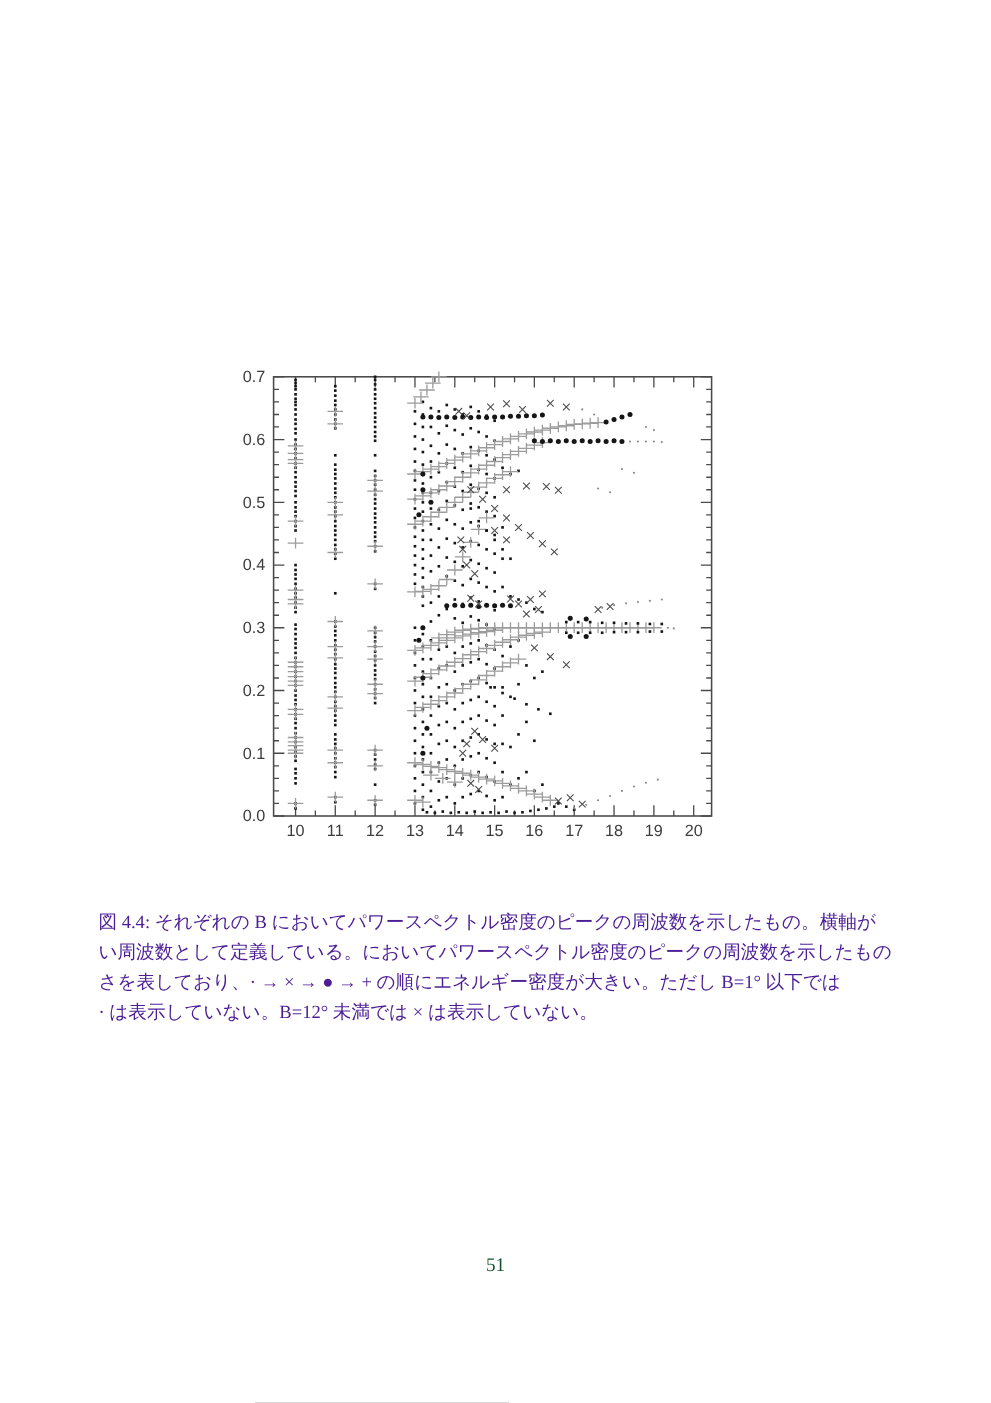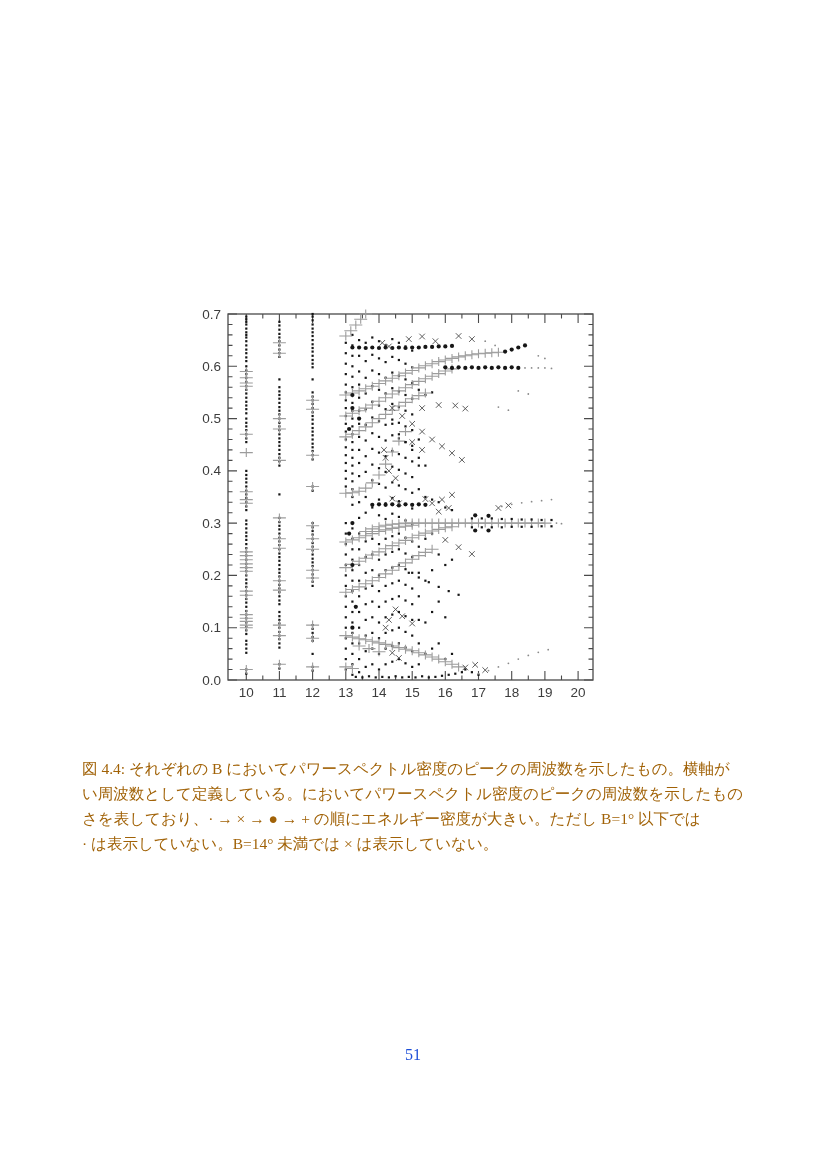--- a/index.html
+++ b/index.html
@@ -9,26 +9,26 @@
     margin:0 auto;
     background:#ffffff;
     font-family:"Liberation Serif", serif;
     color:#0c0c0c;
     overflow:hidden;
   }
   .plot-svg{position:absolute;left:186px;top:300px;}
   .plot-svg text{font-family:"Liberation Sans", sans-serif;fill:#3d3d3d;}
   .caption{
     position:absolute;left:82px;top:756px;width:666px;
-    font-size:15.5px;line-height:25px;color:#a16207;
+    font-size:15.5px;line-height:25px;color:#4c1d95;
   }
   .caption .cap-line{display:block;}
   .page-number{
     position:absolute;top:1046px;left:0;width:100%;
-    text-align:center;font-size:16px;color:#1d4ed8;
+    text-align:center;font-size:16px;color:#14532d;
   }
 </style>
 </head>
 <body>
 
 <div class="page">
 
   <svg class="plot-svg" width="430" height="404" viewBox="0 0 430 404">
       <rect x="42" y="14" width="365" height="366" fill="none" stroke="#4a4a4a" stroke-width="1.3"></rect>
       <path d="M60.3 380V371M60.3 14V23" stroke="#4a4a4a" stroke-width="1.1"></path>
@@ -998,18 +998,18 @@
       <circle cx="352.3" cy="55.8" r="0.9" fill="#8a8a8a"></circle>
       <circle cx="358.9" cy="58.4" r="0.9" fill="#8a8a8a"></circle>
       <circle cx="299.2" cy="41.2" r="0.9" fill="#8a8a8a"></circle>
       <circle cx="309.1" cy="45.4" r="0.9" fill="#8a8a8a"></circle>
     </svg>
 
   <div class="caption">
     <span class="cap-line">図 4.4: それぞれの B においてパワースペクトル密度のピークの周波数を示したもの。横軸が</span>
     <span class="cap-line">い周波数として定義している。においてパワースペクトル密度のピークの周波数を示したもの</span>
     <span class="cap-line">さを表しており、· → × → ● → + の順にエネルギー密度が大きい。ただし B=1° 以下では</span>
-    <span class="cap-line">· は表示していない。B=14° 未満では × は表示していない。</span>
+    <span class="cap-line">· は表示していない。B=12° 未満では × は表示していない。</span>
   </div>
 
   <div class="page-number">51</div>
 
 </div>
 
 </body></html>

